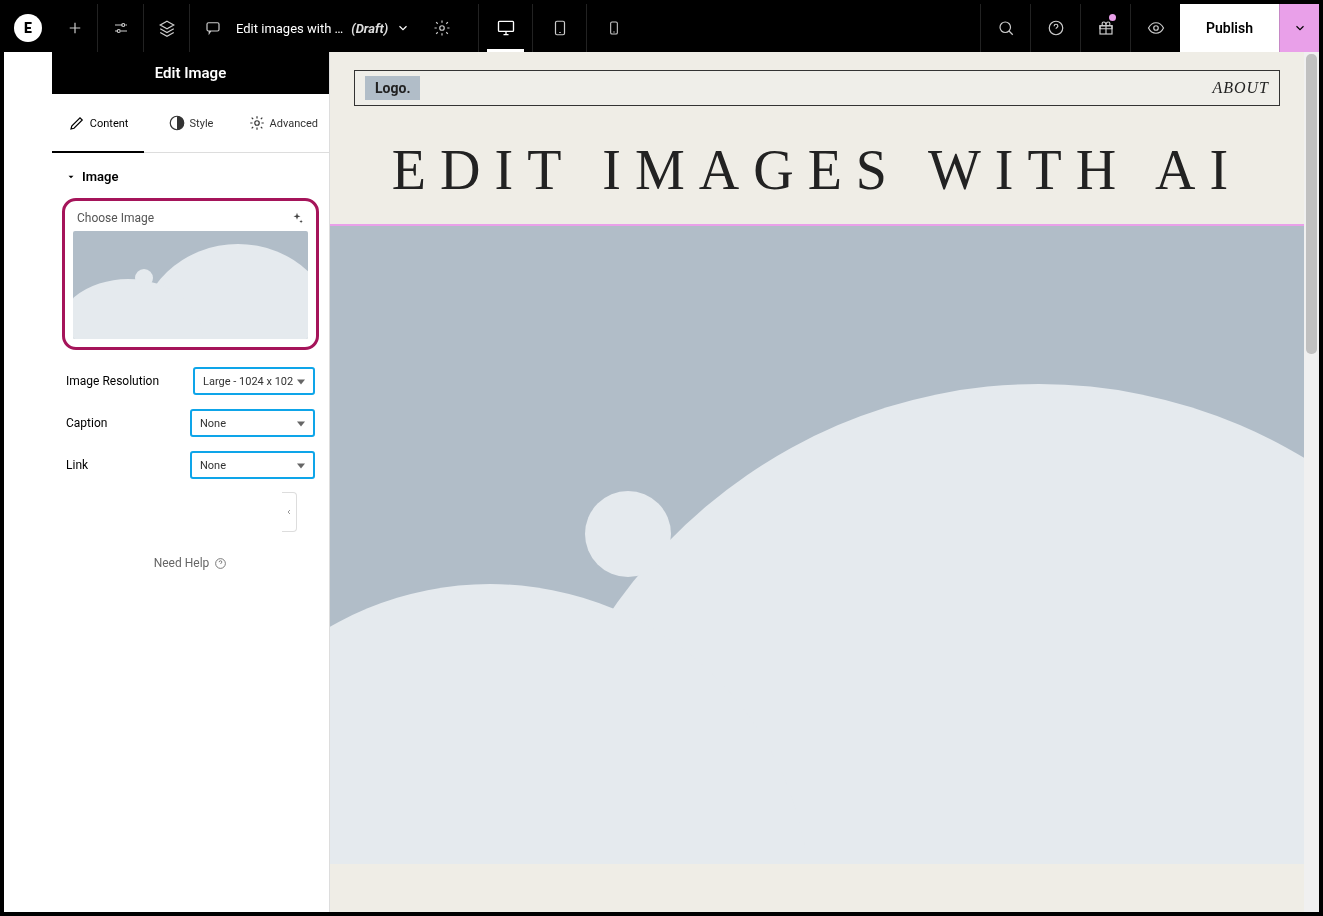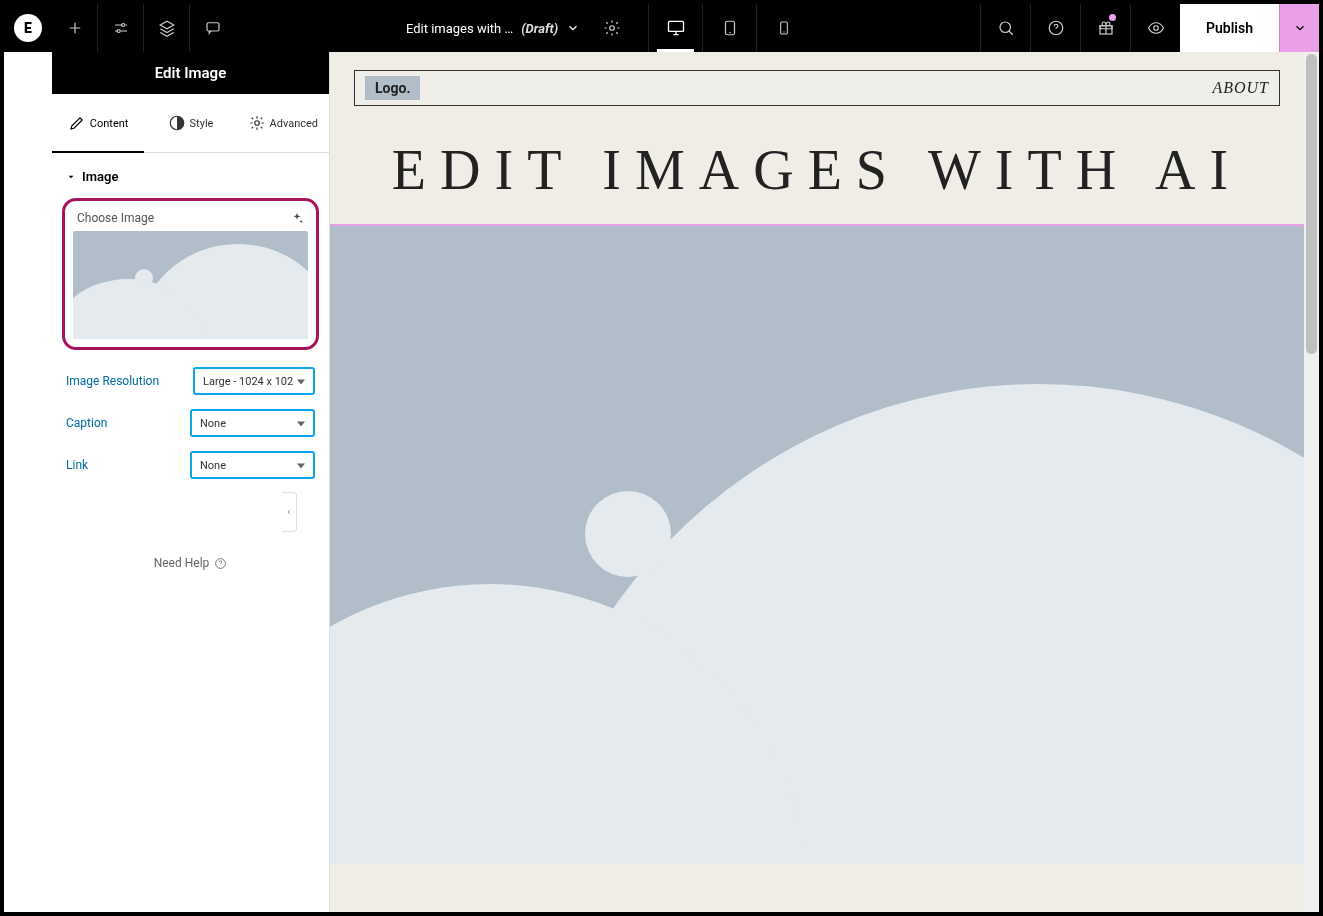--- a/index.html
+++ b/index.html
@@ -6,21 +6,21 @@
 body { background: #000; overflow: hidden; }
 .app { width: 1323px; height: 916px; border: 4px solid #000; background: #fff; display: flex; flex-direction: column; position: relative; }
 
 
 .topbar { height: 48px; background: #000; display: flex; align-items: center; color: #fff; }
 .tb-left { display: flex; align-items: center; }
 .tb-logo { width: 48px; height: 48px; display: flex; align-items: center; justify-content: center; }
 .tb-logo-circle { width: 28px; height: 28px; background: #fff; border-radius: 50%; display: flex; align-items: center; justify-content: center; color: #000; font-weight: 900; font-size: 14px; }
 .tb-btn { width: 46px; height: 48px; display: flex; align-items: center; justify-content: center; border-right: 1px solid #222; color: #ccc; }
 .tb-btn svg, .tb-btn span { width: 18px; height: 18px; }
-.tb-center { flex: 1; display: flex; align-items: center; justify-content: center; }
+.tb-center { flex: 1; display: flex; align-items: center; }
 .tb-title-group { display: flex; align-items: center; gap: 8px; font-size: 13px; }
 .tb-draft { font-style: italic; color: #ddd; font-weight: bold; }
 .tb-chevron { width: 14px; height: 14px; fill: #fff; }
 .tb-settings-btn { width: 48px; height: 48px; display: flex; align-items: center; justify-content: center; margin-left: 8px; }
 .tb-devices { display: flex; margin-left: 12px; }
 .tb-device { width: 54px; height: 48px; display: flex; align-items: center; justify-content: center; border-left: 1px solid #222; position: relative; }
 .tb-device.active::after { content: ''; position: absolute; bottom: 0; left: 8px; right: 8px; height: 3px; background: #fff; }
 .tb-right { display: flex; align-items: center; }
 .tb-rbtn { width: 50px; height: 48px; display: flex; align-items: center; justify-content: center; border-left: 1px solid #222; position: relative; }
 .tb-gift-dot { position: absolute; top: 10px; right: 14px; width: 7px; height: 7px; background: #e9a0e9; border-radius: 50%; }
@@ -45,21 +45,21 @@
 
 .sb-image-box { margin: 14px 10px 10px 10px; border: 3px solid #a5145a; border-radius: 14px; padding: 8px; }
 .sb-choose-row { display: flex; justify-content: space-between; align-items: center; font-size: 12px; color: #555; padding: 2px 4px 6px 4px; }
 .sb-ai-icon { width: 14px; height: 14px; }
 .sb-placeholder { height: 108px; background: #b1bdc8; border-radius: 2px; position: relative; overflow: hidden; }
 .sb-ph-sun { position: absolute; width: 18px; height: 18px; background: #e5eaee; border-radius: 50%; left: 62px; top: 38px; }
 .sb-ph-m1 { position: absolute; bottom: 0; left: -20px; width: 150px; height: 60px; background: #e5eaee; border-radius: 50% 50% 0 0 / 100% 100% 0 0; }
 .sb-ph-m2 { position: absolute; bottom: 0; right: -30px; width: 200px; height: 95px; background: #e5eaee; border-radius: 50% 50% 0 0 / 100% 100% 0 0; }
 
 .sb-field { display: flex; align-items: center; padding: 7px 14px; }
-.sb-field-label { flex: 1; font-size: 12px; color: #0369a1; }
+.sb-field-label { flex: 1; font-size: 12px; color: #000000; }
 .sb-select { width: 125px; height: 28px; border: 2px solid #0ea5e9; border-radius: 3px; background: #fff; font-size: 11px; padding: 0 22px 0 8px; position: relative; display: flex; align-items: center; color: #333; }
 .sb-select::after { content: ''; position: absolute; right: 8px; top: 50%; transform: translateY(-30%); border-left: 4px solid transparent; border-right: 4px solid transparent; border-top: 5px solid #666; }
 .sb-select.narrow { width: 122px; overflow: hidden; white-space: nowrap; }
 
 .sb-help { text-align: center; font-size: 12px; color: #666; margin-top: 70px; display: flex; align-items: center; justify-content: center; gap: 5px; }
 .sb-help svg { width: 13px; height: 13px; }
 
 
 .canvas-wrap { flex: 1; background: #efede6; position: relative; overflow: hidden; }
 .canvas-scroll { position: absolute; right: 0; top: 0; width: 15px; height: 100%; background: #f0f0f0; }

